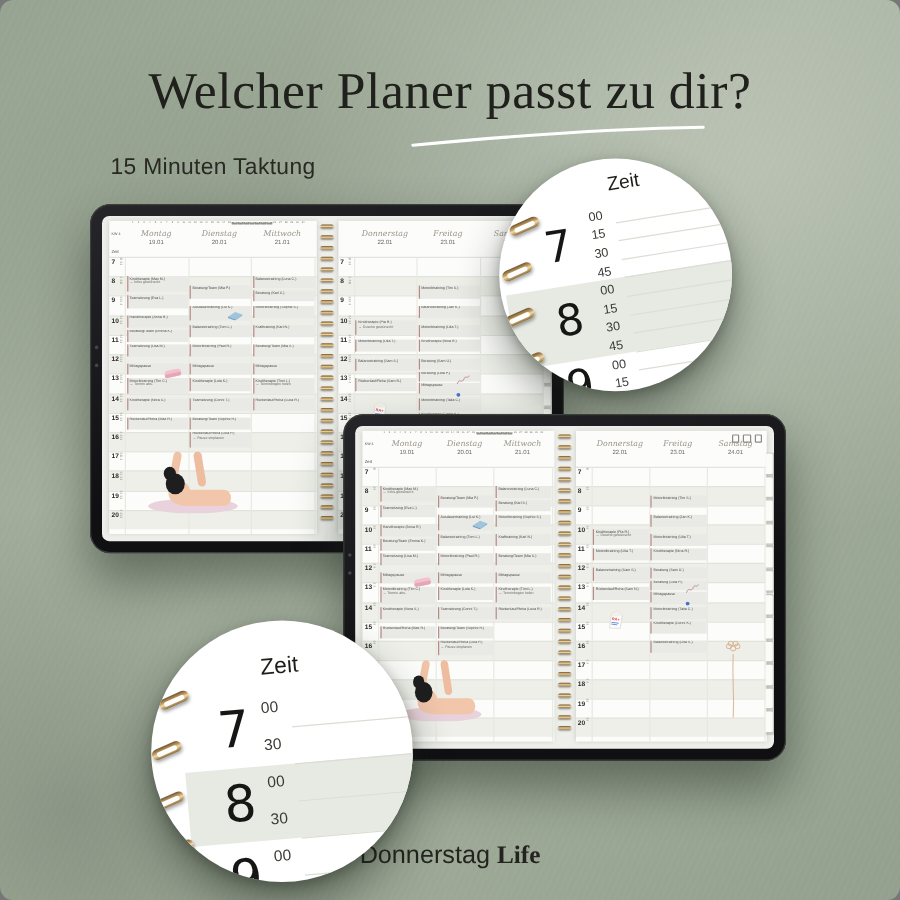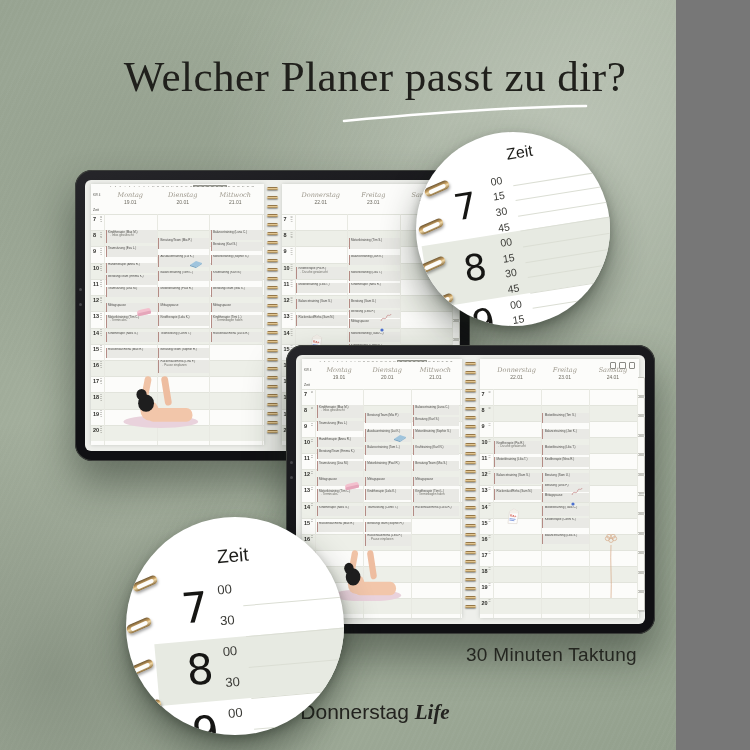--- a/index.html
+++ b/index.html
@@ -1,24 +1,25 @@
 <!DOCTYPE html>
 <html><head>
 <meta charset="utf-8">
 <style>
   html,body{margin:0;padding:0;background:#777;}
   #stage{
-    position:relative;width:676px;height:750px;overflow:hidden;
+    position:relative;width:750px;height:750px;overflow:hidden;
     font-family:"Liberation Sans",sans-serif;
     background:
       radial-gradient(90% 70% at 85% 18%, rgba(255,255,255,.22), rgba(255,255,255,0) 60%),
       radial-gradient(70% 55% at 8% 90%, rgba(25,35,25,.20), rgba(25,35,25,0) 62%),
       radial-gradient(60% 45% at 30% 30%, rgba(40,52,40,.12), rgba(40,52,40,0) 65%),
       repeating-linear-gradient(115deg, rgba(255,255,255,.025) 0 2px, rgba(0,0,0,0) 2px 5px),
       linear-gradient(135deg,#97a391 0%,#a7b2a0 45%,#93a08d 100%);
+    border-radius: 11px;
   }
   .abs{position:absolute;}
   #page-title{
     width:750px;text-align:center;top:52px;left:0;
     font-family:"Liberation Serif",serif;font-weight:400;
     font-size:43px;color:#20201c;letter-spacing:.5px;
   }
   .tag-label{font-size:19px;color:#292924;letter-spacing:.3px;}
   .tablet{
     background:linear-gradient(160deg,#26262a,#101013 60%);
@@ -59,35 +60,35 @@
   .co-min{position:absolute;color:#3a3a36;text-align:right;}
   .co-line{position:absolute;height:1px;background:#dbded4;}
   .co-band{position:absolute;background:#e7eae2;}
   .co-hour{position:absolute;color:#161614;font-family:"DejaVu Sans",sans-serif;font-weight:400;}
   .ring{position:absolute;height:9px;width:26px;border-radius:5px;
     background:linear-gradient(180deg,#6e5631,#caa366 38%,#f0d9a8 55%,#8a6c3c);
     box-shadow:0 2px 3px rgba(0,0,0,.35);}
   .ring i{position:absolute;inset:2.5px 4px;background:#fdfdfb;border-radius:3px;display:block;}
   #swoosh{pointer-events:none;}
   #brand{width:750px;left:0;top:700px;text-align:center;color:#23231f;font-size:21px;}
-  #brand .life{font-family:"Liberation Serif",serif;font-style:italic;font-weight:700;}
+  #brand .life{font-family:"Liberation Serif",serif;font-weight:700;}
 </style>
 </head>
 <body>
 
 <div id="stage">
 
   <div class="abs" id="page-title">Welcher Planer passt zu dir?</div>
 
   <svg id="swoosh" class="abs" style="left:338px;top:98px;" width="255" height="30" viewBox="0 0 255 30">
     <path d="M6,23 C80,16 175,9 248,8" stroke="#ffffff" stroke-width="2.6" fill="none" stroke-linecap="round"></path>
   </svg>
 
-
-  <div class="abs tag-label" style="left:466px;top:644px;">30 Minuten Taktung</div>
+  <div class="abs tag-label" style="left:92px;top:129px;">15 Minuten Taktung</div>
+
 
   <div class="abs tablet" id="tablet1" style="left:75px;top:170px;width:395px;height:291px;z-index:2;">
     <span class="cam" style="top:118px;"></span>
     <span class="cam" style="top:133px;"></span>
     <div class="screen" id="screen1">
         <div class="pg" style="left: 6px; top: 4px; width: 172.5px; height: 261px;">
           <div class="hrline" style="top: 30px;"></div>
           <div class="hour-num" style="left: 2px; top: 32px; font-size: 5.5px;">7</div>
           <div class="mins" style="left: 9px; top: 31.5px; font-size: 1.9px;">00<br>15<br>30<br>45</div>
           <div class="band" style="top: 46.2143px; height: 16.2143px;"></div>

